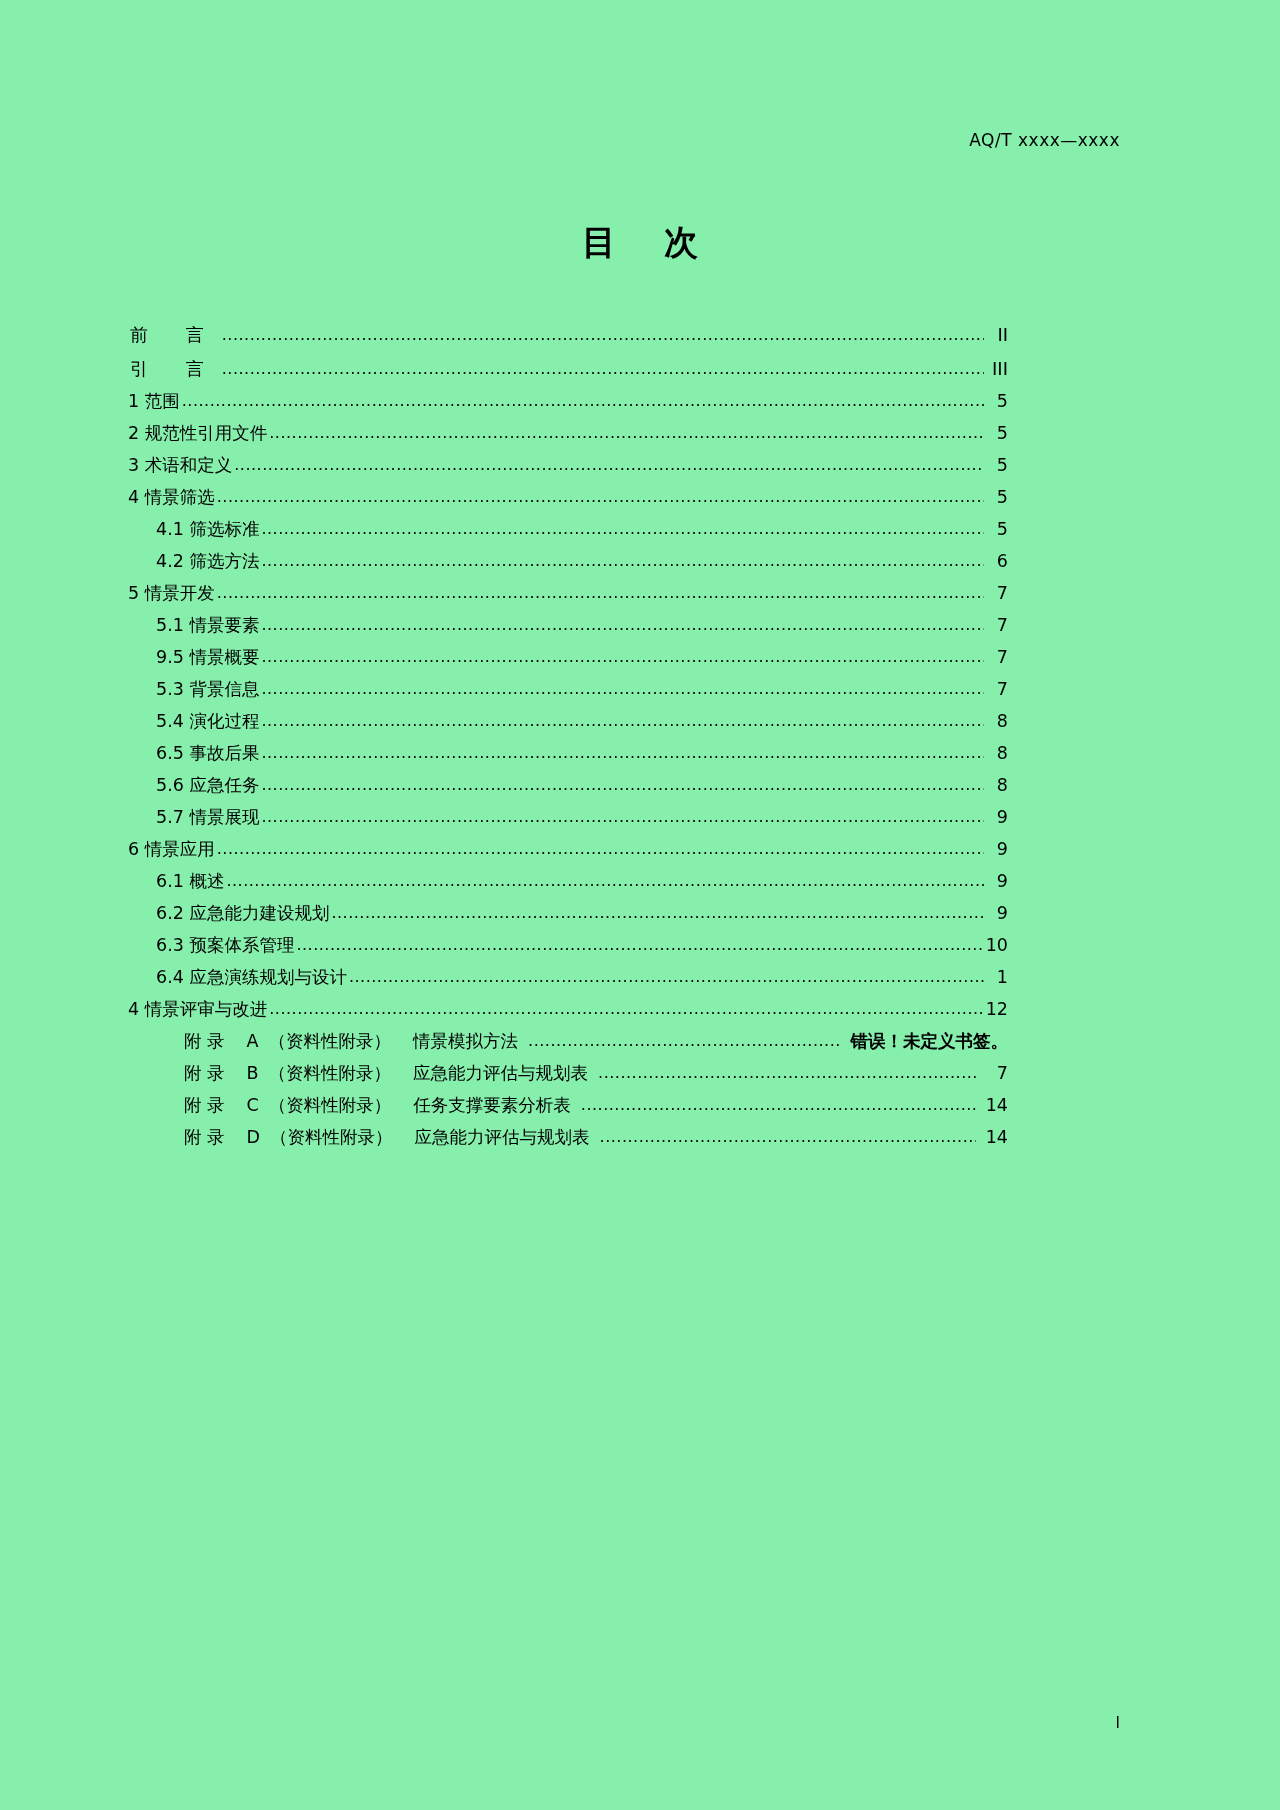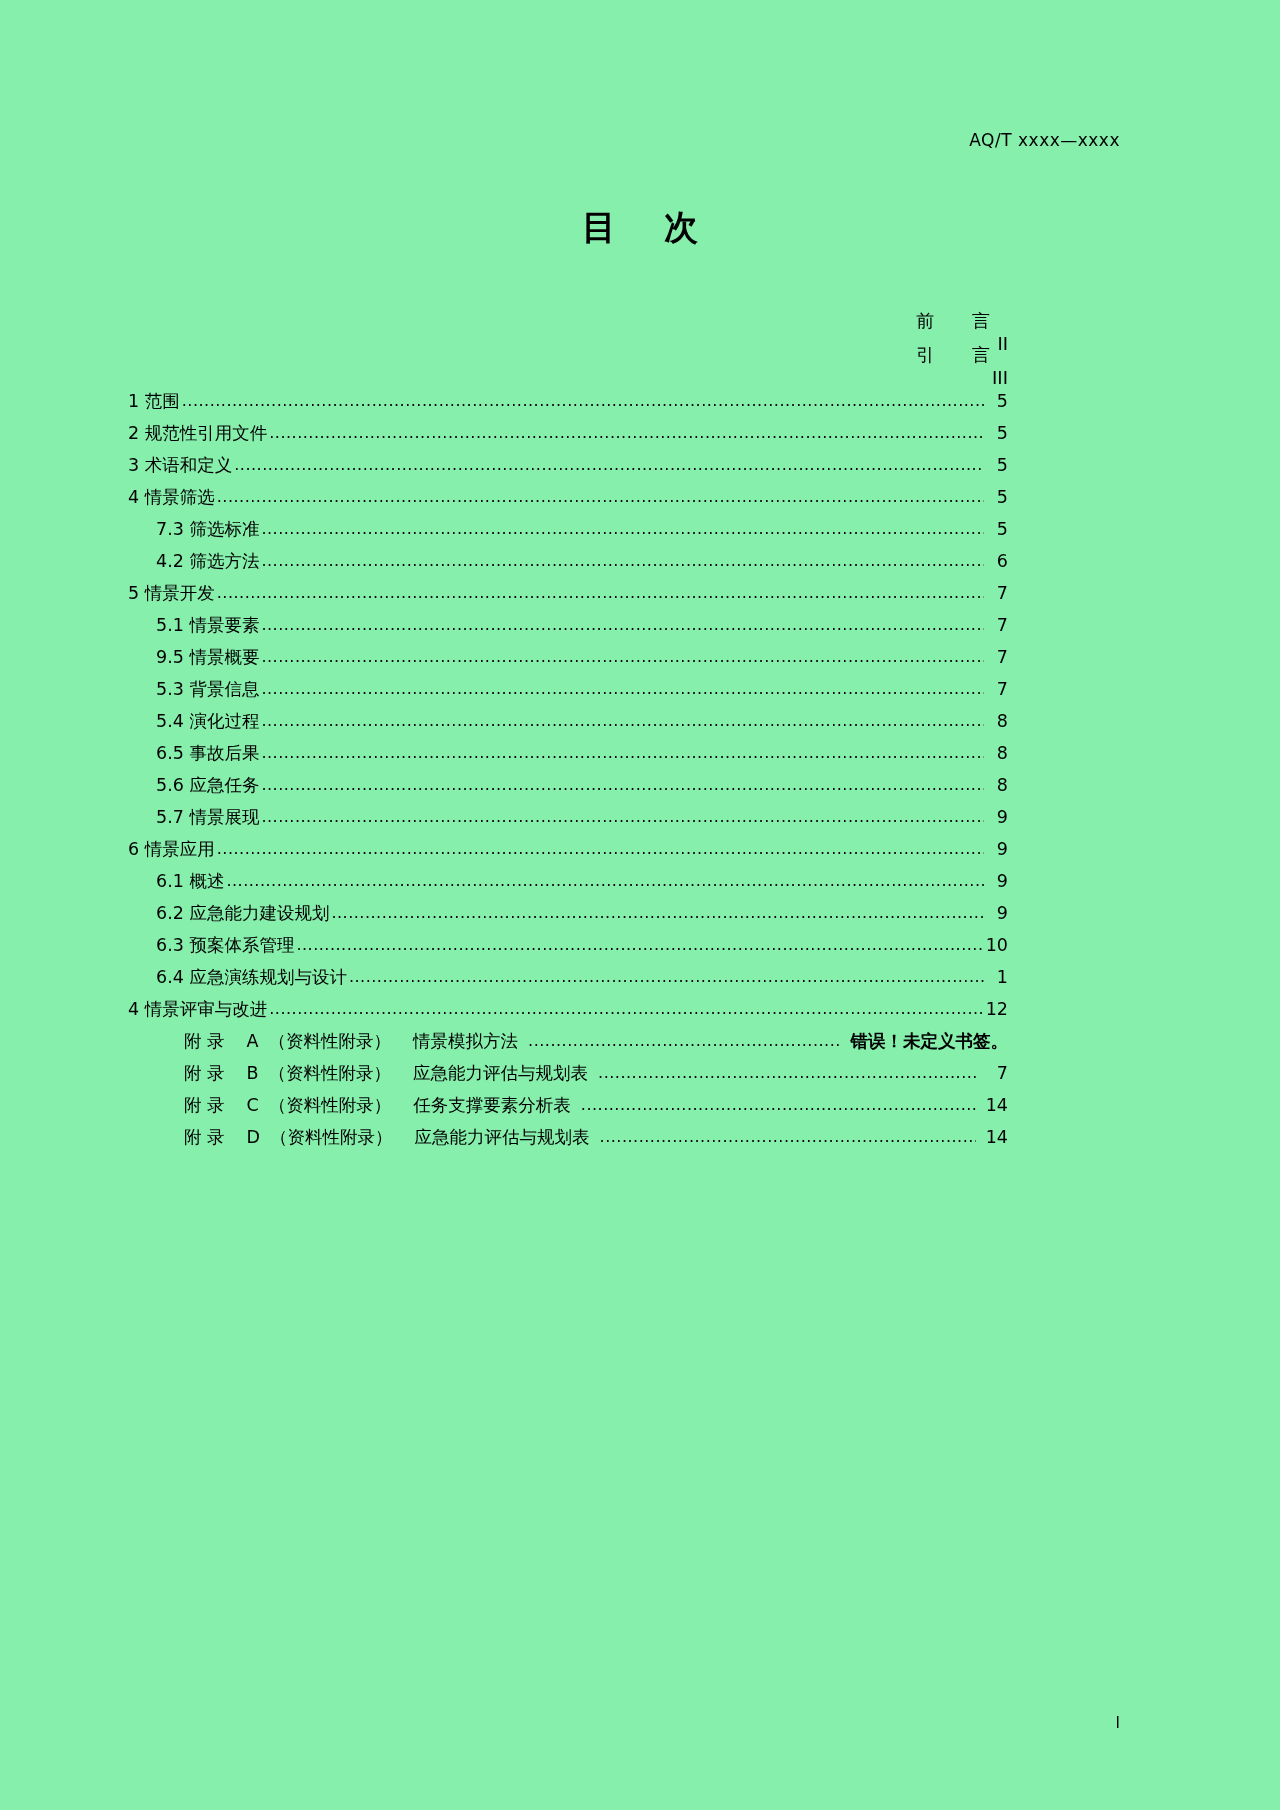--- a/index.html
+++ b/index.html
@@ -27,21 +27,21 @@
     right: 160px;
     top: 130px;
     font-family: "DejaVu Sans", sans-serif;
     font-size: 17px;
     letter-spacing: 0.5px;
     white-space: nowrap;
   }
   .doc-title {
     position: absolute;
     left: 0;
-    top: 205px;
+    top: 220px;
     width: 1280px;
     text-align: center;
     font-family: "DejaVu Sans", sans-serif;
     font-weight: bold;
     font-size: 34px;
     letter-spacing: 18px;
     text-indent: 18px;
   }
   .toc {
     position: absolute;
@@ -84,21 +84,20 @@
   }
   
   .row-front .label {
     letter-spacing: 16px;
     text-indent: 2px;
     font-family: "DejaVu Sans", sans-serif;
   }
   .row-front {
     height: 34px;
     font-size: 18px;
-    flex-direction: column;
   }
   .indent-0 { margin-left: 0px; }
   .indent-1 { margin-left: 28px; }
   .indent-2 { margin-left: 56px; gap: 8px; }
   .annex .label {
     letter-spacing: 0px;
   }
   .annex-label-part { display: inline-block; }
   .annex-sp1 { display: inline-block; width: 22px; }
   .annex-sp2 { display: inline-block; width: 10px; }
@@ -148,21 +147,21 @@
         <span class="label">3 术语和定义</span>
         <span class="dots">............................................................................................................................................................................................................................................................................................................</span>
         <span class="pageno">5</span>
       </div>
       <div class="toc-row indent-0">
         <span class="label">4 情景筛选</span>
         <span class="dots">............................................................................................................................................................................................................................................................................................................</span>
         <span class="pageno">5</span>
       </div>
       <div class="toc-row indent-1">
-        <span class="label">7.3 筛选标准</span>
+        <span class="label">4.1 筛选标准</span>
         <span class="dots">............................................................................................................................................................................................................................................................................................................</span>
         <span class="pageno">5</span>
       </div>
       <div class="toc-row indent-1">
         <span class="label">4.2 筛选方法</span>
         <span class="dots">............................................................................................................................................................................................................................................................................................................</span>
         <span class="pageno">6</span>
       </div>
       <div class="toc-row indent-0">
         <span class="label">5 情景开发</span>

